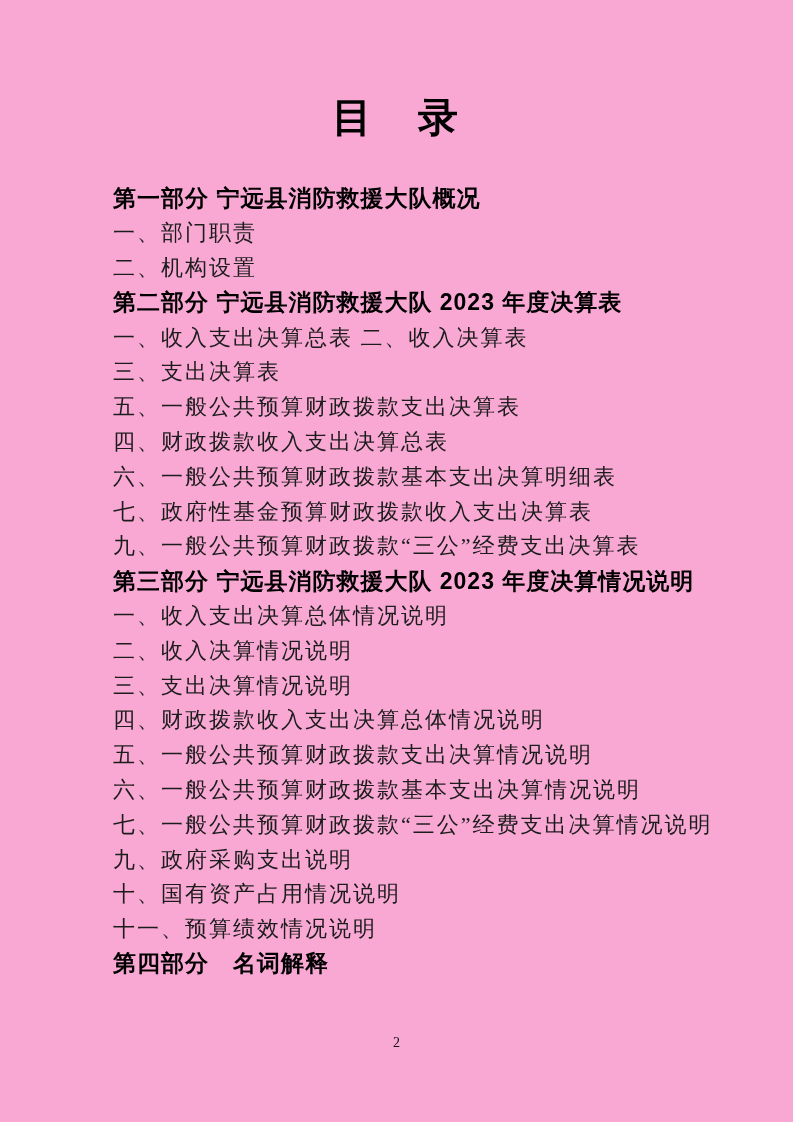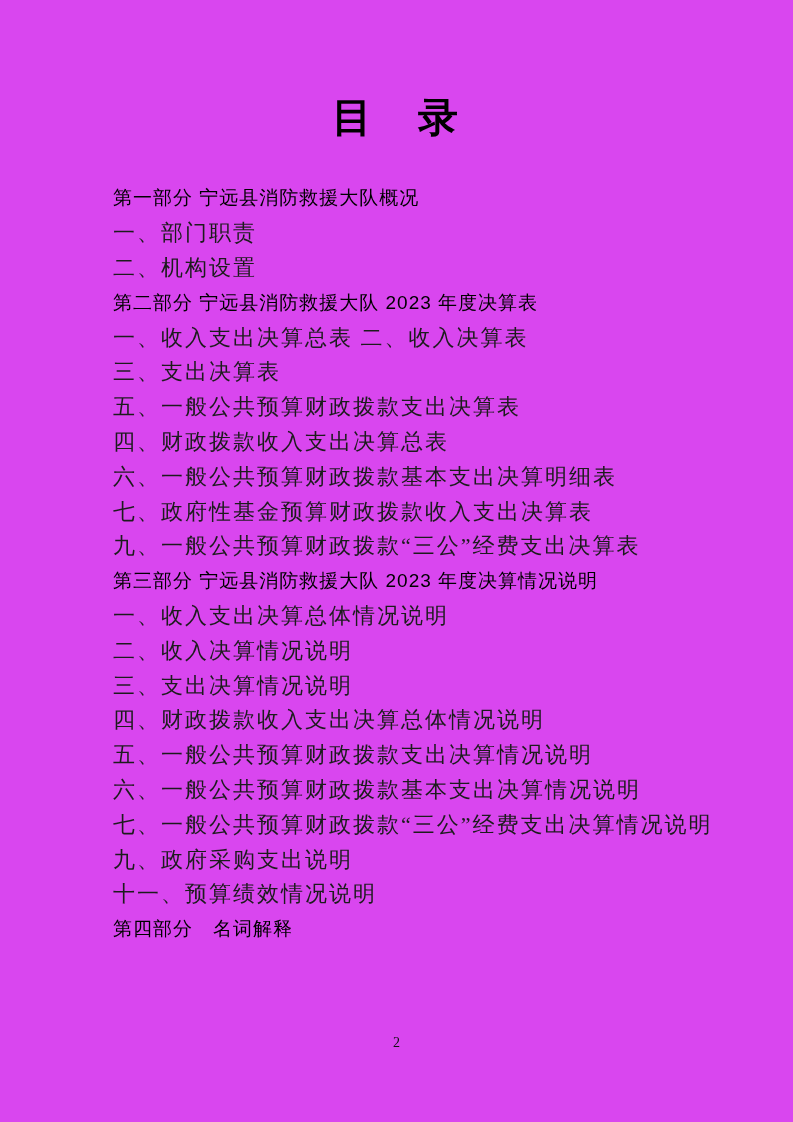--- a/index.html
+++ b/index.html
@@ -6,21 +6,21 @@
   html, body { width: 793px; height: 1122px; }
   body {
     background: #ffffff;
     position: relative;
     overflow: hidden;
     font-family: "Liberation Sans", sans-serif;
   }
   .page {
     position: absolute;
     inset: 0;
-    background: #d946ef;
+    background: #f9a8d4;
   }
   .doc-title {
     position: absolute;
     top: 90px;
     left: 0;
     width: 100%;
     text-align: center;
     font-size: 40px;
     font-weight: bold;
     color: #000000;
@@ -35,22 +35,22 @@
     right: 80px;
   }
   .toc-line {
     height: 34.8px;
     display: flex;
     align-items: center;
     white-space: pre;
     overflow: visible;
   }
   .toc-header {
-    font-size: 19px;
-    font-weight: normal;
+    font-size: 23px;
+    font-weight: bold;
     color: #000000;
     letter-spacing: 1px;
     font-family: "Liberation Sans", "DejaVu Sans", sans-serif;
   }
   .toc-item {
     font-size: 22px;
     font-weight: normal;
     color: #1c1c1c;
     letter-spacing: 2px;
     font-family: "Liberation Serif", "DejaVu Serif", serif;
@@ -87,19 +87,20 @@
     <div class="toc-line"><span class="toc-item">九、一般公共预算财政拨款“三公”经费支出决算表</span></div>
     <div class="toc-line"><span class="toc-header">第三部分 宁远县消防救援大队 2023 年度决算情况说明</span></div>
     <div class="toc-line"><span class="toc-item">一、收入支出决算总体情况说明</span></div>
     <div class="toc-line"><span class="toc-item">二、收入决算情况说明</span></div>
     <div class="toc-line"><span class="toc-item">三、支出决算情况说明</span></div>
     <div class="toc-line"><span class="toc-item">四、财政拨款收入支出决算总体情况说明</span></div>
     <div class="toc-line"><span class="toc-item">五、一般公共预算财政拨款支出决算情况说明</span></div>
     <div class="toc-line"><span class="toc-item">六、一般公共预算财政拨款基本支出决算情况说明</span></div>
     <div class="toc-line"><span class="toc-item">七、一般公共预算财政拨款“三公”经费支出决算情况说明</span></div>
     <div class="toc-line"><span class="toc-item">九、政府采购支出说明</span></div>
+    <div class="toc-line"><span class="toc-item">十、国有资产占用情况说明</span></div>
     <div class="toc-line"><span class="toc-item">十一、预算绩效情况说明</span></div>
     <div class="toc-line"><span class="toc-header">第四部分　名词解释</span></div>
   </div>
 
   <div class="page-number">2</div>
 
 </div>
 
 </body></html>

